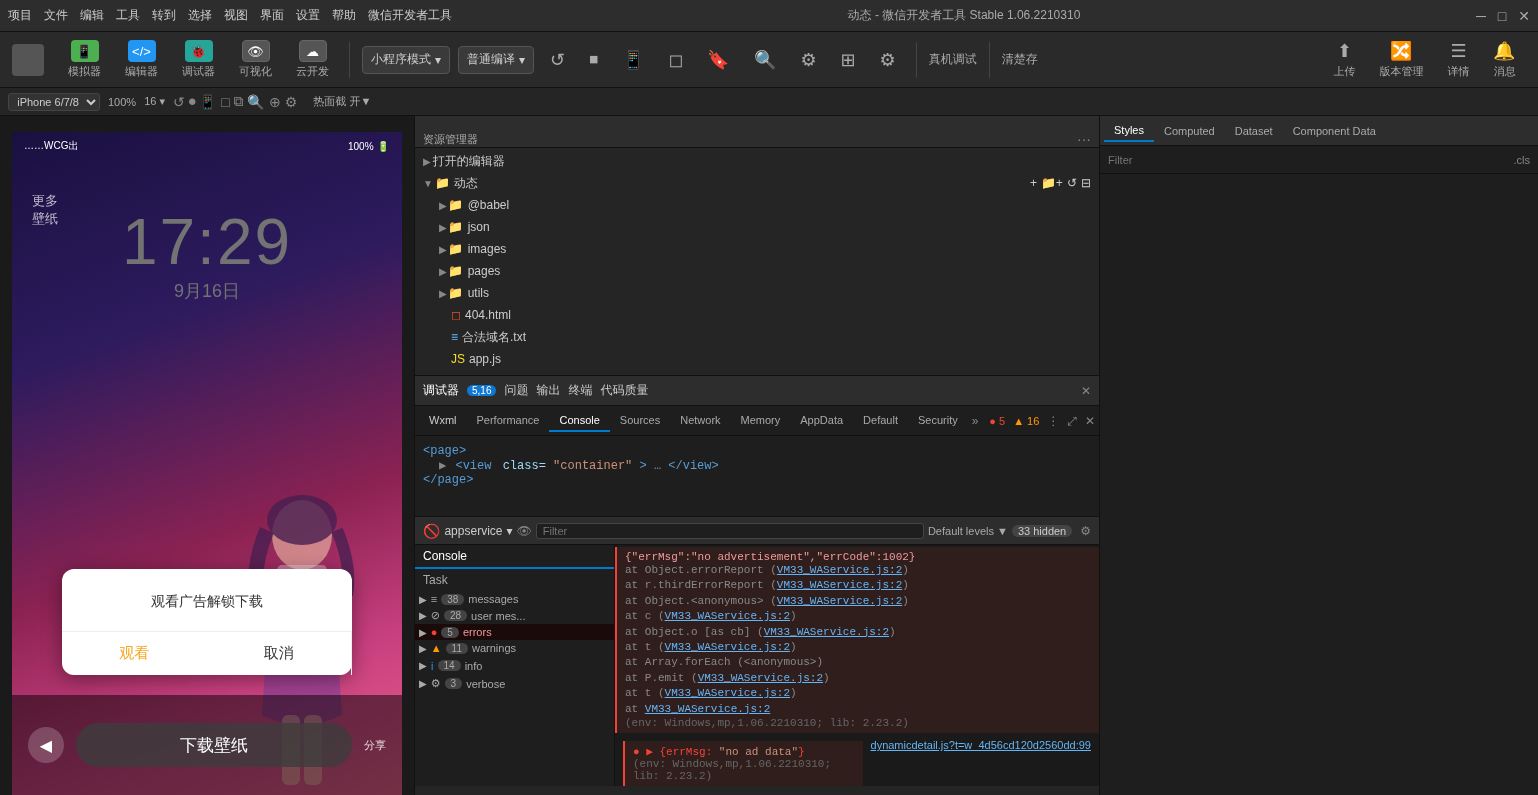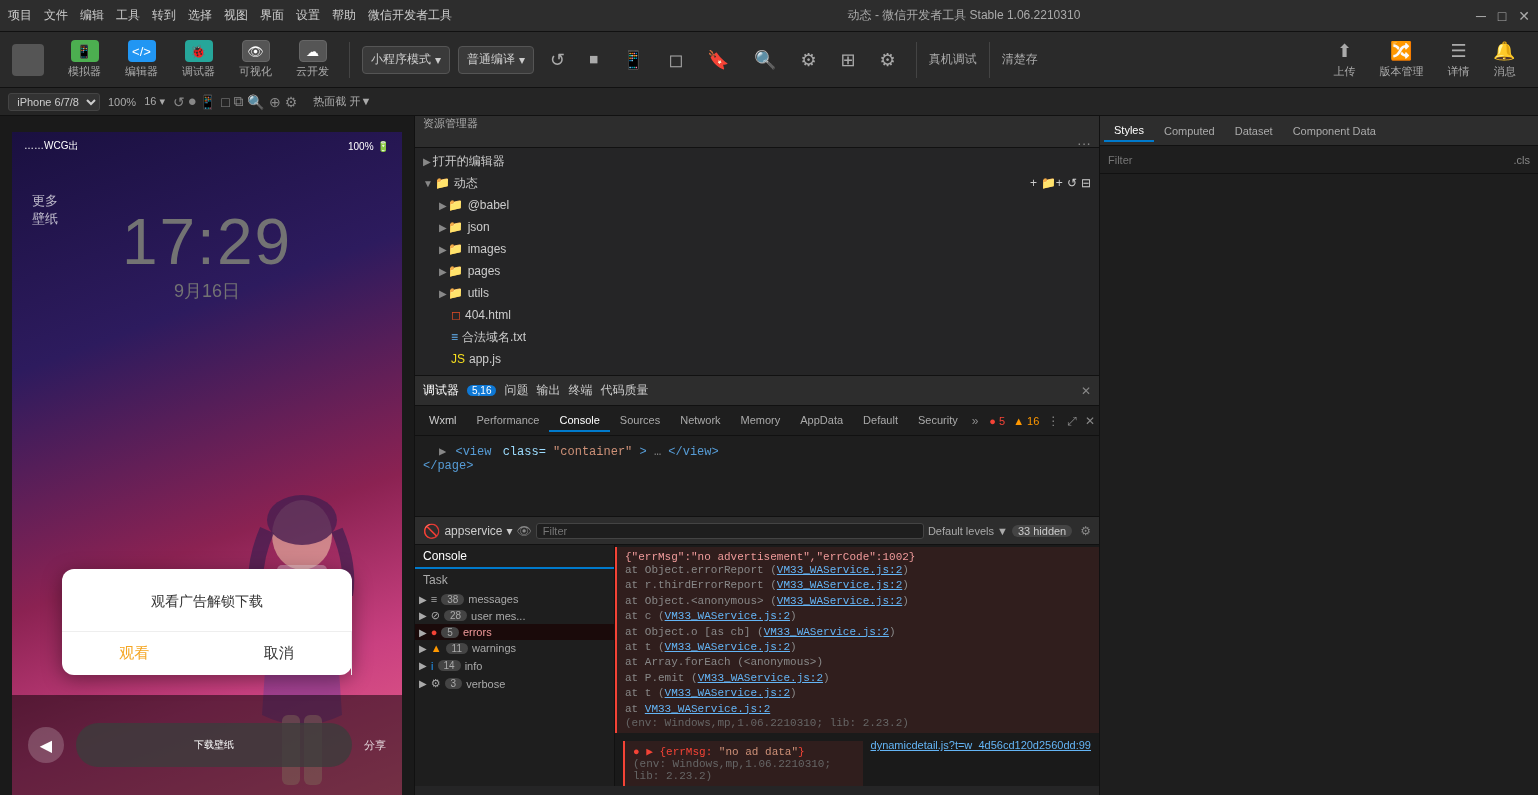--- a/index.html
+++ b/index.html
@@ -298,21 +298,21 @@
     .phone-download-btn {
       flex: 1;
       margin: 0 12px;
       height: 44px;
       background: rgba(60,60,60,0.8);
       border-radius: 22px;
       display: flex;
       align-items: center;
       justify-content: center;
       color: white;
-      font-size: 10px;
+      font-size: 17px;
     }
     .phone-share-text {
       color: rgba(255,255,255,0.8);
       font-size: 11px;
       text-align: center;
     }
 
     
     #middle-panel {
       width: 685px;
@@ -326,27 +326,26 @@
     
     #file-explorer {
       height: 260px;
       border-bottom: 1px solid #111;
       overflow-y: auto;
     }
     .explorer-header {
       height: 32px;
       background: #2d2d2d;
       display: flex;
-      align-items: flex-start;
+      align-items: flex-end;
       padding: 0 8px;
       font-size: 11px;
       color: #aaa;
       border-bottom: 1px solid #111;
       gap: 4px;
-      flex-direction: column;
     }
     .explorer-header-icons {
       margin-left: auto;
       display: flex;
       gap: 4px;
       color: #888;
       font-size: 14px;
     }
     .explorer-section {
       padding: 2px 0;
@@ -868,20 +867,23 @@
       <div style="margin-left:auto;display:flex;align-items:center;gap:8px;">
         <span style="color:#f44336;font-size:11px;">● 5</span>
         <span style="color:#ff9800;font-size:11px;">▲ 16</span>
         <span style="color:#888;">⋮</span>
         <span style="color:#888;">⤢</span>
         <span style="color:#888;">✕</span>
       </div>
     </div>
 
     <div id="dom-viewer" style="height:80px;flex:none;">
+      <div>
+        <span class="dom-tag">&lt;page&gt;</span>
+      </div>
       <div style="padding-left:16px;">
         <span class="dom-arrow">▶</span>
         <span class="dom-tag">&lt;view</span>
         <span style="color:#9cdcfe;margin-left:4px;">class=</span>
         <span class="dom-value">"container"</span>
         <span class="dom-tag">&gt;</span>
         <span style="color:#888;">…</span>
         <span class="dom-tag">&lt;/view&gt;</span>
       </div>
       <div>

